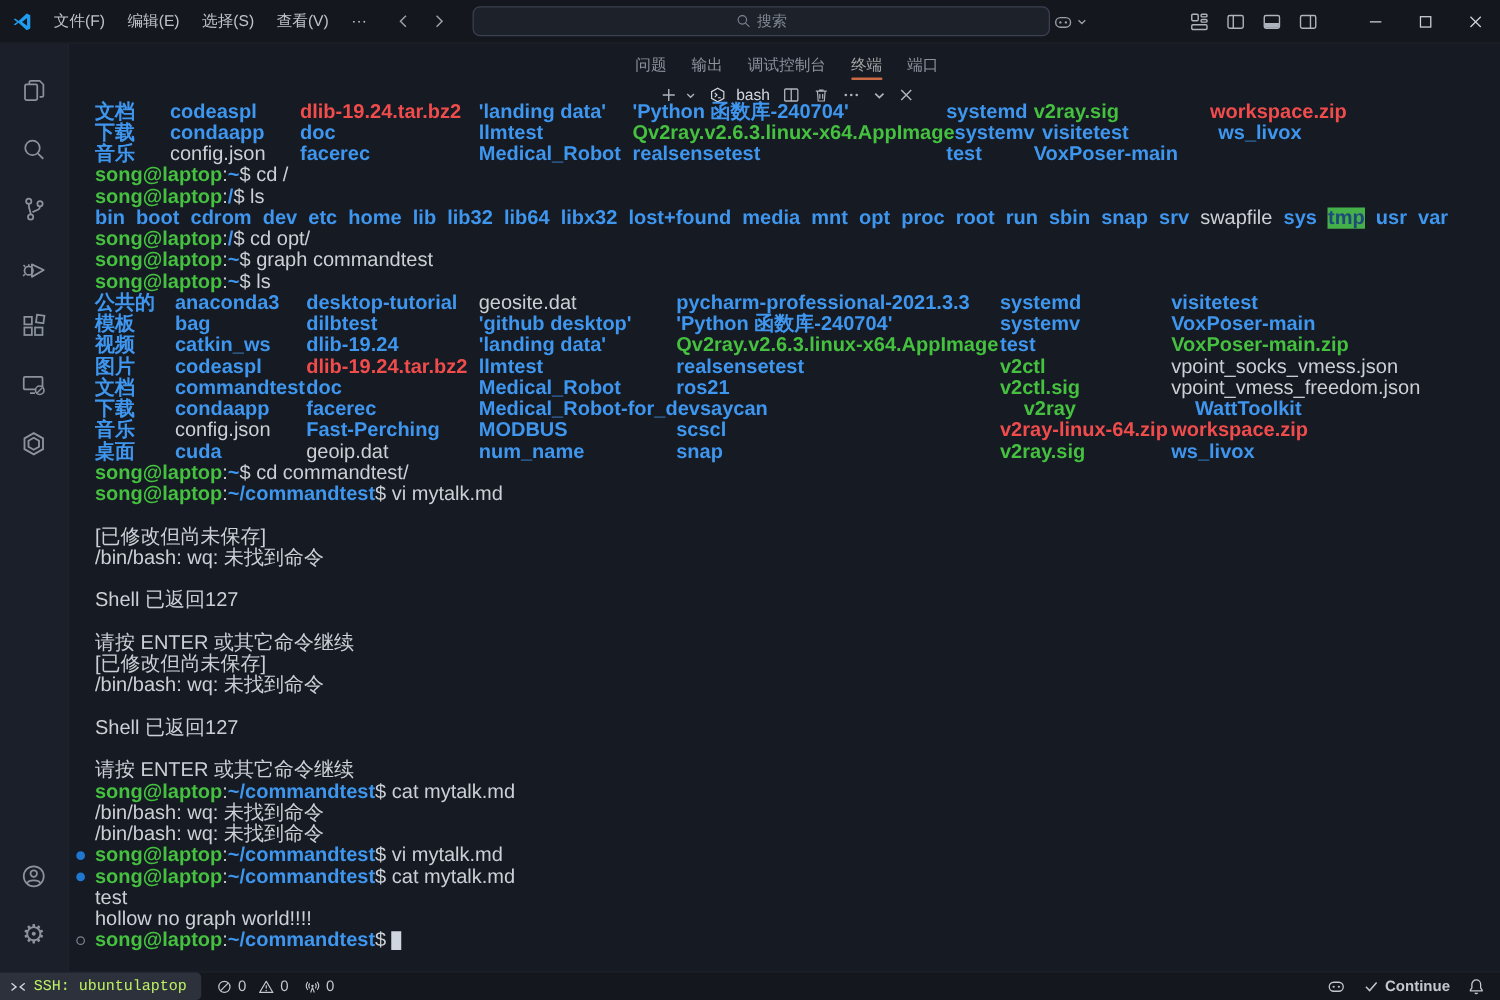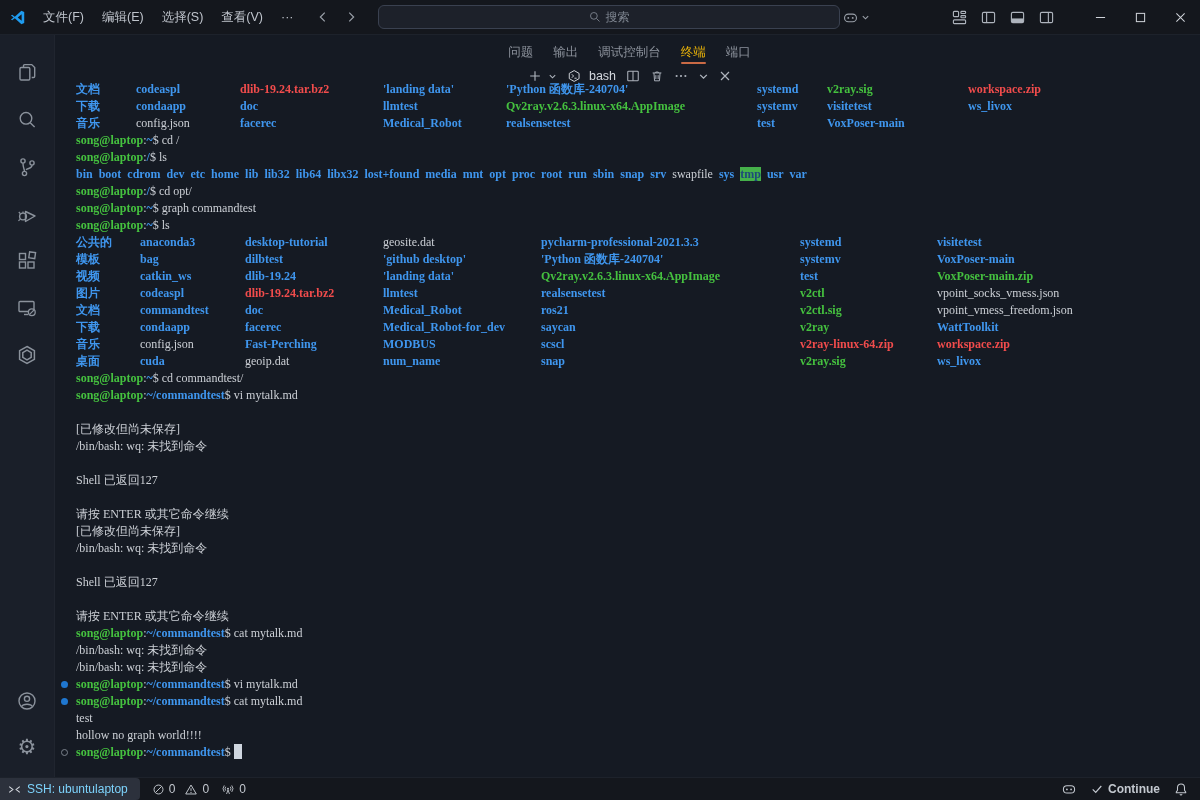--- a/index.html
+++ b/index.html
@@ -27,48 +27,48 @@
   .activitybar{width:55px;background:#1a1f29;border-right:1px solid #20252f;display:flex;
                flex-direction:column;align-items:center;padding-top:14px;box-sizing:border-box;}
   .ab-icon{width:44px;height:47px;display:flex;align-items:center;justify-content:center;color:#8b929c;}
   .ab-spacer{flex:1;}
   .gear-glyph{font-size:21px;line-height:1;color:#8b929c;font-family:"DejaVu Sans",sans-serif;}
 
   .panel{flex:1;display:flex;flex-direction:column;min-width:0;}
   .panel-header{height:36px;display:flex;align-items:center;justify-content:space-between;padding:0 8px 0 12px;flex-direction:column;}
   .panel-tabs{display:flex;align-items:center;}
   .ptab{padding:0 10px;font-size:12.5px;color:#8d939d;line-height:34px;position:relative;cursor:default;}
-  .ptab.active{color:#eab308;}
+  .ptab.active{color:#a3a3a3;}
   .ptab.active::after{content:"";position:absolute;left:10px;right:10px;bottom:5px;height:2px;background:#c96a45;border-radius:1px;}
   .panel-actions{display:flex;align-items:center;gap:10px;color:#aeb4bd;}
   .pa-group{display:flex;align-items:center;gap:6px;}
   .bash-item{display:flex;align-items:center;gap:8px;font-size:12.5px;color:#d4d8de;}
 
   
-  .terminal{flex:1;padding:10px 16px 0 21px;font-family:Liberation Serif, serif;
-            font-size:12px;line-height:17px;color:#ccd0d6;overflow:hidden;cursor:text;}
+  .terminal{flex:1;padding:10px 16px 0 21px;font-family:Liberation Sans, sans-serif;
+            font-size:16px;line-height:17px;color:#ccd0d6;overflow:hidden;cursor:text;}
   .term-line{position:relative;height:17px;white-space:nowrap;}
   .seg{white-space:pre;}
   .cell{display:inline-block;white-space:pre;vertical-align:top;}
   .c-f{color:#ccd0d6;}
   .c-d{color:#3f96ee;font-weight:bold;}
   .c-g{color:#45c13f;font-weight:bold;}
   .c-u{color:#45c13f;font-weight:bold;}
   .c-r{color:#f14c4c;font-weight:bold;}
   .c-t{color:#1e4a7a;background:#45b04a;font-weight:bold;}
   .dot{position:absolute;left:-15px;top:5px;width:7px;height:7px;border-radius:50%;}
   .dot.filled{background:#1f77d0;}
   .dot.outline{border:1.5px solid #7b828c;box-sizing:border-box;background:transparent;}
   .cursor{display:inline-block;width:8px;height:15px;background:#cfd6df;vertical-align:-3px;}
 
   
   .statusbar{position:absolute;left:0;bottom:0;width:1200px;height:22px;background:#14171d;
              border-top:1px solid #1d222b;display:flex;align-items:center;font-size:12px;color:#c3c8cf;}
   .sb-remote{height:22px;display:flex;align-items:center;gap:6px;background:#2c313c;padding:0 12px 0 8px;
-             border-radius:0 4px 4px 0;color:#7dd3fc;}
+             border-radius:0 4px 4px 0;color:#bef264;font-family:Liberation Mono, monospace;}
   .sb-item{display:flex;align-items:center;gap:4px;margin-left:12px;}
   .sb-right{margin-left:auto;display:flex;align-items:center;gap:14px;margin-right:12px;}
   .sb-continue{display:flex;align-items:center;gap:5px;font-weight:bold;}
   svg{display:block;}
 </style>
 </head>
 <body>
 
 <div class="window">
 

